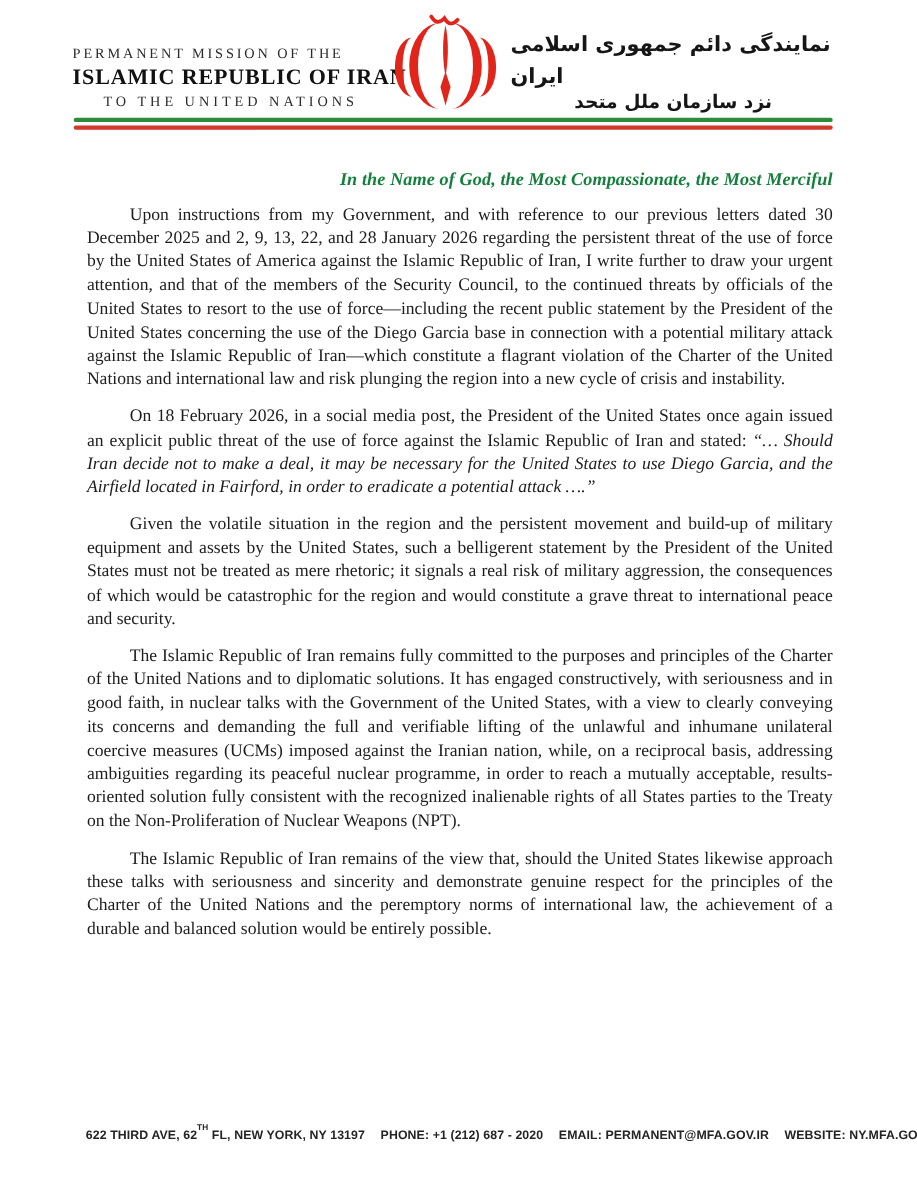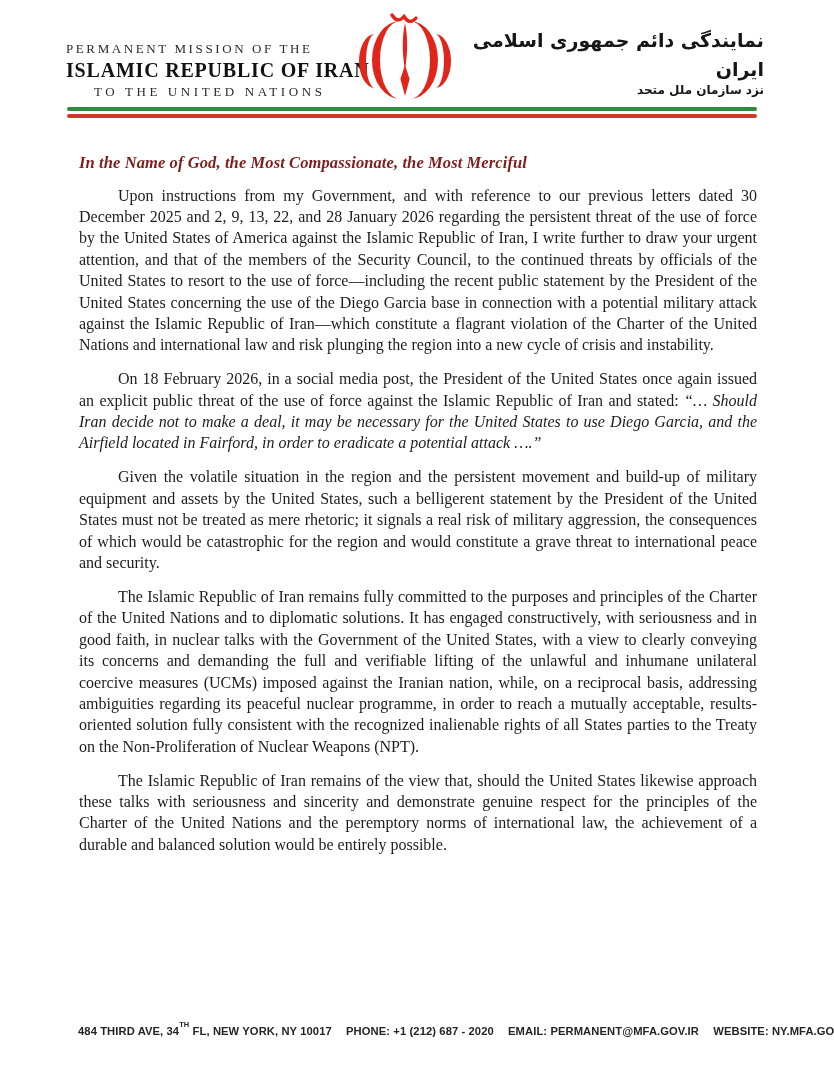--- a/index.html
+++ b/index.html
@@ -19,38 +19,38 @@
     font-family:"Liberation Serif", serif;
     color:#2a2a2a;
     line-height:1.0;
   }
   .mission-l1{font-size:13px;letter-spacing:2.6px;font-weight:500;margin-bottom:5px;}
   .mission-l2{font-size:20px;letter-spacing:0.8px;font-weight:bold;color:#111;margin-bottom:5px;}
   .mission-l3{font-size:13px;letter-spacing:3.6px;font-weight:500;margin-left:28px;}
   .emblem-wrap{position:absolute;left:352px;top:8px;width:106px;height:100px;}
   .persian-block{
     position:absolute;right:70px;top:26px;width:300px;
-    text-align:right;
+    text-align:left;
     color:#161616;
     font-family:"DejaVu Sans", sans-serif;
     direction:rtl;
   }
   .persian-l1{font-size:19px;font-weight:bold;line-height:1.5;}
-  .persian-l2{font-size:12px;font-weight:bold;line-height:1.2;padding-left:58px;}
+  .persian-l2{font-size:17px;font-weight:bold;line-height:1.2;padding-left:58px;}
   .rule{position:absolute;left:67px;width:690px;height:3.5px;border-radius:2px;}
   .rule-green{top:107px;}
   .rule-red{top:114px;}
   
   .content{
     position:absolute;left:79px;top:154px;width:678px;
     font-size:16px;line-height:21.4px;
   }
   .invocation{
-    text-align:left;font-weight:bold;font-style:italic;
-    font-size:16.5px;line-height:18px;letter-spacing:0.1px;color:#7f1d1d;
+    text-align:right;font-weight:bold;font-style:italic;
+    font-size:16.5px;line-height:18px;letter-spacing:0.1px;color:#15803d;
   }
   .ref-row{display:flex;justify-content:space-between;margin-top:16px;line-height:21px;}
   .salutation{margin-top:14px;line-height:21px;}
   .para{
     margin:12.5px 0 0 0;
     text-align:justify;
     text-indent:39px;
   }
   .seg-italic{font-style:italic;}
   
@@ -112,19 +112,19 @@
 
     <p class="para"><span>Given the volatile situation in the region and the persistent movement and build-up of military equipment and assets by the United States, such a belligerent statement by the President of the United States must not be treated as mere rhetoric; it signals a real risk of military aggression, the consequences of which would be catastrophic for the region and would constitute a grave threat to international peace and security.</span></p>
 
     <p class="para"><span>The Islamic Republic of Iran remains fully committed to the purposes and principles of the Charter of the United Nations and to diplomatic solutions. It has engaged constructively, with seriousness and in good faith, in nuclear talks with the Government of the United States, with a view to clearly conveying its concerns and demanding the full and verifiable lifting of the unlawful and inhumane unilateral coercive measures (UCMs) imposed against the Iranian nation, while, on a reciprocal basis, addressing ambiguities regarding its peaceful nuclear programme, in order to reach a mutually acceptable, results-oriented solution fully consistent with the recognized inalienable rights of all States parties to the Treaty on the Non-Proliferation of Nuclear Weapons (NPT).</span></p>
 
     <p class="para"><span>The Islamic Republic of Iran remains of the view that, should the United States likewise approach these talks with seriousness and sincerity and demonstrate genuine respect for the principles of the Charter of the United Nations and the peremptory norms of international law, the achievement of a durable and balanced solution would be entirely possible.</span></p>
 
   </div>
 
   <div class="footer">
-    <span><span>484 THIRD AVE, 34</span><sup>TH</sup><span> FL, NEW YORK, NY 10017</span></span>
+    <span><span>622 THIRD AVE, 62</span><sup>TH</sup><span> FL, NEW YORK, NY 13197</span></span>
     <span class="gap">PHONE: +1 (212) 687 - 2020</span>
     <span class="gap">EMAIL: PERMANENT@MFA.GOV.IR</span>
     <span class="gap">WEBSITE: NY.MFA.GOV.IR</span>
   </div>
 
 </div>
 
 </body></html>

